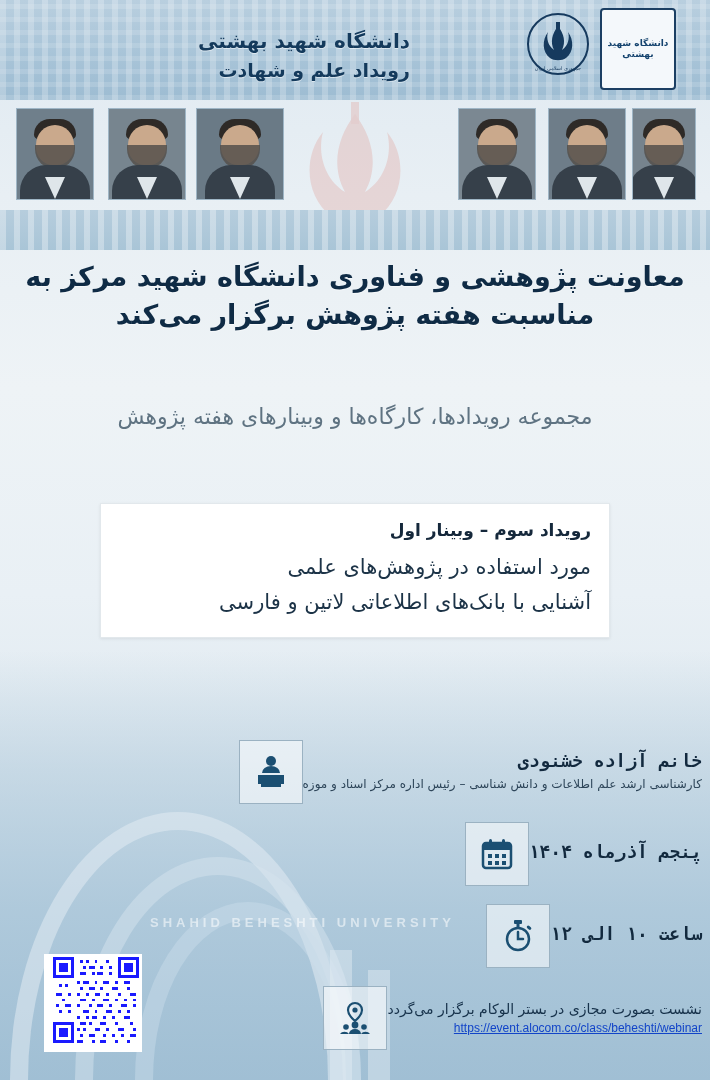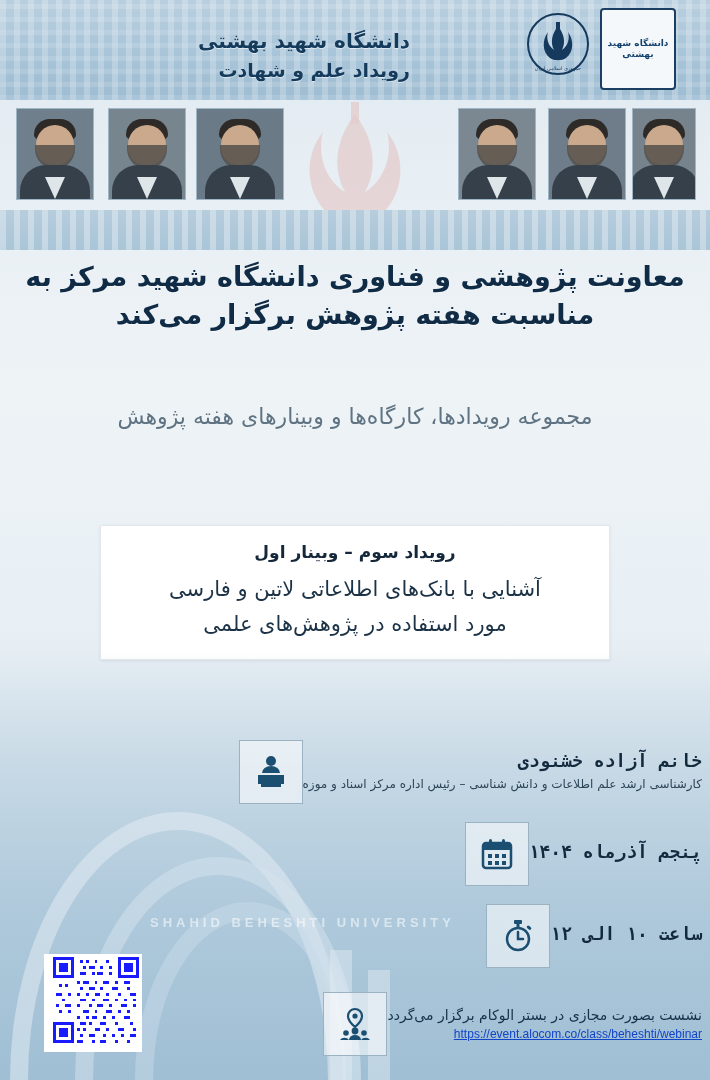--- a/index.html
+++ b/index.html
@@ -116,24 +116,24 @@
     text-shadow:0 1px 1px rgba(255,255,255,.6);
   }
   .subhead{
     position:absolute;top:366px;left:60px;right:60px;
     text-align:center;color:#5f7382;
     font-size:22px;line-height:1.75;margin-top:32px;
   }
 
   
   .panel{
-    position:absolute;top:525px;left:100px;right:100px;
+    position:absolute;top:503px;left:100px;right:100px;
     background:#ffffff;border:1px solid #e2e8ec;
     padding:16px 18px 18px;
-    text-align:center;
+    text-align:right;
     box-shadow:0 1px 3px rgba(0,0,0,.08);
   }
   .panel .evt{
     color:#15283b;font-weight:bold;font-size:17px;margin-bottom:10px;
   }
   .panel .ptitle{
     color:#1c3347;font-size:21px;line-height:1.65;
   }
 
   
@@ -170,21 +170,21 @@
     display:flex;align-items:center;justify-content:center;flex:none;
     margin-right:0;margin-left:10px;
   }
   .rtext{text-align:right;color:#12293e;}
   .rtext .big{font-size:18px;font-weight:bold;line-height:1.3;font-family:Liberation Mono, monospace;}
   .rtext .small{font-size:12px;color:#2d4559;line-height:1.5;}
 
   .r1{top:0;}
   .r2{top:82px;}
   .r3{top:164px;align-items:center;}
-  .r4{top:252px;}
+  .r4{top:246px;}
 
   .link{
     color:#1244c8;font-size:12px;direction:ltr;text-decoration:underline;
     font-family:"Liberation Sans",sans-serif;
   }
   .note{font-size:14px;color:#16314a;}
 
   
   .qr{
     position:absolute;left:44px;bottom:28px;width:92px;height:92px;background:#fff;padding:3px;
@@ -268,22 +268,22 @@
       </div>
   </div>
 
   <div class="band2"></div>
 
   <div class="headline">معاونت پژوهشی و فناوری دانشگاه شهید مرکز به مناسبت هفته پژوهش برگزار می‌کند</div>
   <div class="subhead">مجموعه رویدادها، کارگاه‌ها و وبینارهای هفته پژوهش</div>
 
   <div class="panel">
     <div class="evt">رویداد سوم – وبینار اول</div>
+    <div class="ptitle">مورد استفاده در پژوهش‌های علمی</div>
     <div class="ptitle">آشنایی با بانک‌های اطلاعاتی لاتین و فارسی</div>
-    <div class="ptitle">مورد استفاده در پژوهش‌های علمی</div>
   </div>
 
   <div class="campus">
     <div class="arch a1"></div>
     <div class="arch a2"></div>
     <div class="arch a3"></div>
     <div class="pillar" style="left:330px;"></div>
     <div class="pillar" style="left:368px;height:110px;"></div>
     <div class="campus-text">SHAHID BEHESHTI UNIVERSITY</div>
   </div>

